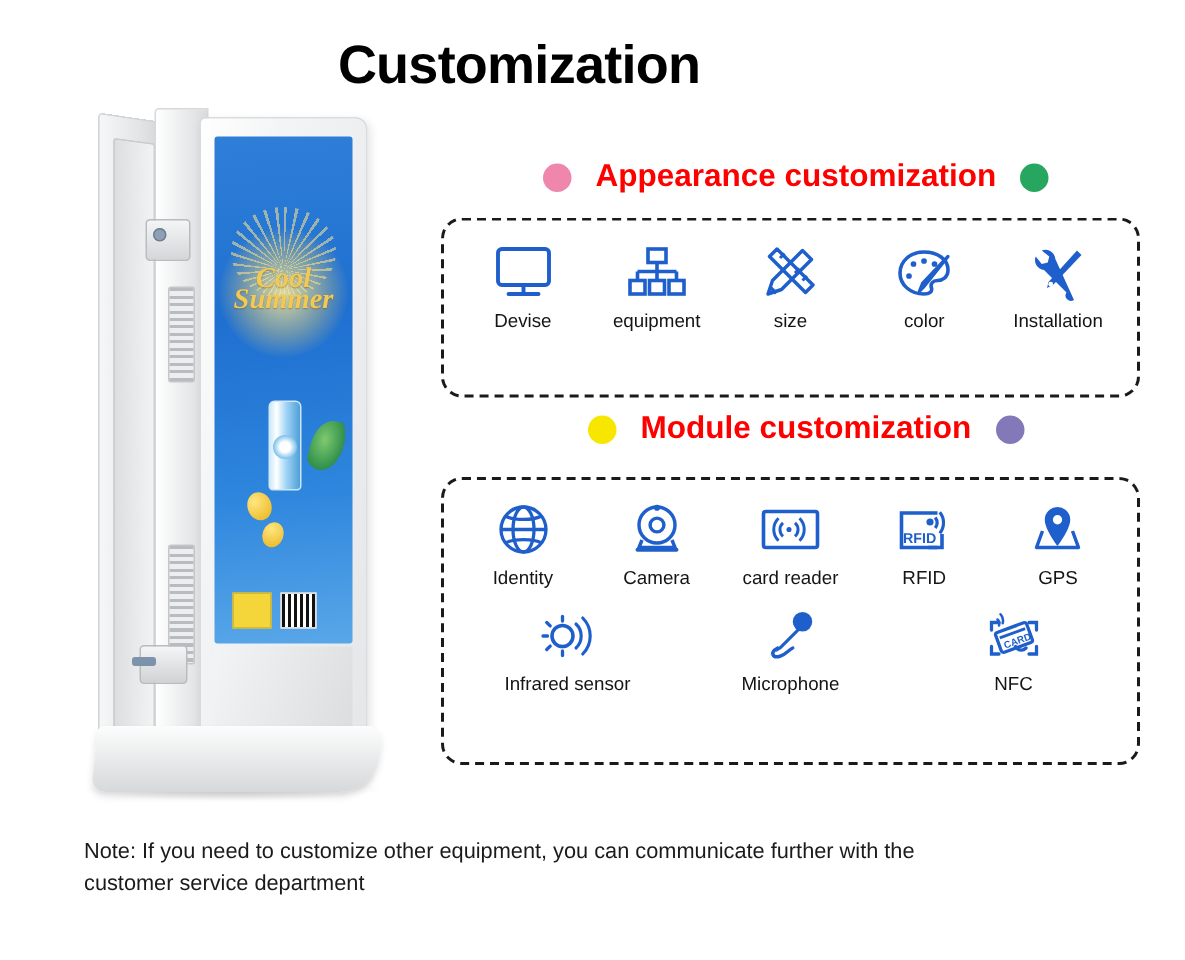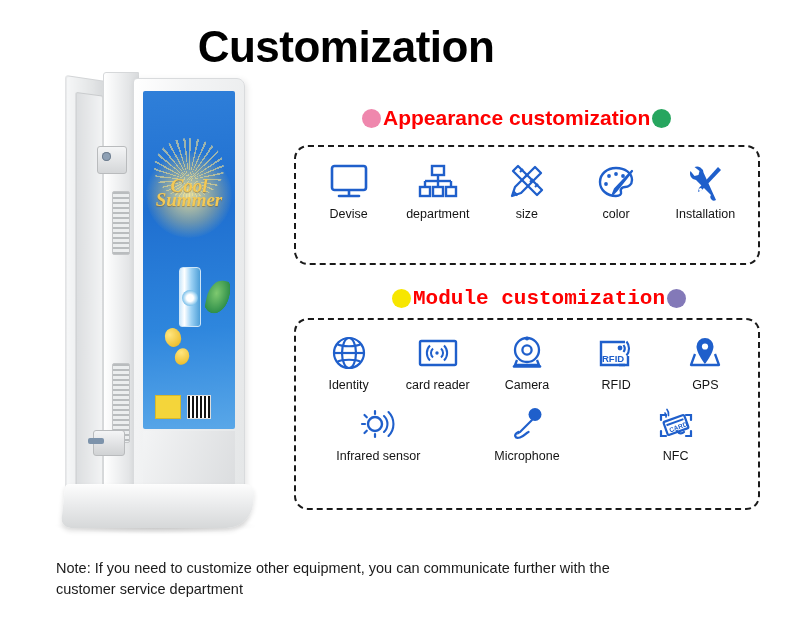--- a/index.html
+++ b/index.html
@@ -15,21 +15,21 @@
     position: relative;
   }
 
   
   #page-title {
     position: absolute;
     left: 0;
     top: 22px;
     width: 692px;
     text-align: center;
-    font-size: 44px;
+    font-size: 36px;
     font-weight: bold;
     color: #000000;
     letter-spacing: -0.5px;
   }
 
   
   #product-figure {
     position: absolute;
     left: 45px;
     top: 60px;
@@ -268,28 +268,28 @@
     height: 84px;
     background: linear-gradient(110deg,#f3f4f5,#d9dbdd);
     border-radius: 0 0 2px 2px;
   }
 
   
   .section-head {
     position: absolute;
     display: flex;
     align-items: center;
-    gap: 2px;
+    gap: 16px;
     font-size: 21px;
     font-weight: bold;
     color: #fe0000;
     white-space: nowrap;
   }
   #appearance-heading { left: 362px; top: 106px; }
-  #module-heading { left: 392px; top: 287px; font-family: Liberation Mono, monospace; }
+  #module-heading { left: 392px; top: 274px; }
   .dot {
     display: inline-block;
     width: 19px;
     height: 19px;
     border-radius: 50%;
     flex: none;
   }
 
   
   .panel {
@@ -407,21 +407,21 @@
           <line x1="20" y1="12" x2="20" y2="18" stroke="#1f5fcb" stroke-width="2.4"></line>
           <line x1="7" y1="18" x2="33" y2="18" stroke="#1f5fcb" stroke-width="2.4"></line>
           <line x1="7" y1="18" x2="7" y2="24" stroke="#1f5fcb" stroke-width="2.4"></line>
           <line x1="20" y1="18" x2="20" y2="24" stroke="#1f5fcb" stroke-width="2.4"></line>
           <line x1="33" y1="18" x2="33" y2="24" stroke="#1f5fcb" stroke-width="2.4"></line>
           <rect x="2" y="24" width="10" height="9" fill="none" stroke="#1f5fcb" stroke-width="2.4"></rect>
           <rect x="15" y="24" width="10" height="9" fill="none" stroke="#1f5fcb" stroke-width="2.4"></rect>
           <rect x="28" y="24" width="10" height="9" fill="none" stroke="#1f5fcb" stroke-width="2.4"></rect>
         </svg>
       </span>
-      <span class="icon-label">department</span>
+      <span class="icon-label">equipment</span>
     </div>
 
     <div class="icon-cell">
       <span class="icon-glyph">
         <svg width="40" height="38" viewBox="0 0 40 38">
           <g stroke="#1f5fcb" stroke-width="2.3" fill="none" stroke-linejoin="round">
             <path d="M5 33 L8 24 L28 4 L34 10 L14 30 Z"></path>
             <path d="M6.5 28.5 L10.5 32.5"></path>
           </g>
           <g stroke="#1f5fcb" stroke-width="2.3" fill="none" stroke-linejoin="round">
@@ -477,53 +477,53 @@
           <g fill="none" stroke="#1f5fcb" stroke-width="2.2">
             <circle cx="20" cy="19" r="15"></circle>
             <ellipse cx="20" cy="19" rx="7" ry="15"></ellipse>
             <line x1="5" y1="19" x2="35" y2="19"></line>
             <path d="M8 10 C13 13 27 13 32 10"></path>
             <path d="M8 28 C13 25 27 25 32 28"></path>
           </g>
         </svg>
       </span>
       <span class="icon-label">Identity</span>
+    </div>
+
+    <div class="icon-cell">
+      <span class="icon-glyph">
+        <svg width="40" height="38" viewBox="0 0 40 38">
+          <g fill="none" stroke="#1f5fcb" stroke-width="2.3">
+            <circle cx="20" cy="16" r="12"></circle>
+            <circle cx="20" cy="16" r="4.6"></circle>
+            <path d="M10 26 L8 31 L32 31 L30 26"></path>
+            <line x1="7" y1="32.5" x2="33" y2="32.5" stroke-width="2.6" stroke-linecap="round"></line>
+            <circle cx="20" cy="4.5" r="0.9" fill="#1f5fcb"></circle>
+          </g>
+        </svg>
+      </span>
+      <span class="icon-label">Camera</span>
     </div>
 
     <div class="icon-cell">
       <span class="icon-glyph">
         <svg width="42" height="38" viewBox="0 0 42 38">
           <rect x="3" y="7" width="36" height="24" rx="1.5" fill="none" stroke="#1f5fcb" stroke-width="2.4"></rect>
           <circle cx="20" cy="19" r="1.7" fill="#1f5fcb"></circle>
           <path d="M16 14.5 a6 6 0 0 0 0 9" fill="none" stroke="#1f5fcb" stroke-width="2"></path>
           <path d="M24 14.5 a6 6 0 0 1 0 9" fill="none" stroke="#1f5fcb" stroke-width="2"></path>
           <path d="M13 11.5 a10.5 10.5 0 0 0 0 15" fill="none" stroke="#1f5fcb" stroke-width="2"></path>
           <path d="M27 11.5 a10.5 10.5 0 0 1 0 15" fill="none" stroke="#1f5fcb" stroke-width="2"></path>
         </svg>
       </span>
       <span class="icon-label">card reader</span>
     </div>
 
     <div class="icon-cell">
       <span class="icon-glyph">
-        <svg width="40" height="38" viewBox="0 0 40 38">
-          <g fill="none" stroke="#1f5fcb" stroke-width="2.3">
-            <circle cx="20" cy="16" r="12"></circle>
-            <circle cx="20" cy="16" r="4.6"></circle>
-            <path d="M10 26 L8 31 L32 31 L30 26"></path>
-            <line x1="7" y1="32.5" x2="33" y2="32.5" stroke-width="2.6" stroke-linecap="round"></line>
-            <circle cx="20" cy="4.5" r="0.9" fill="#1f5fcb"></circle>
-          </g>
-        </svg>
-      </span>
-      <span class="icon-label">Camera</span>
-    </div>
-
-    <div class="icon-cell">
-      <span class="icon-glyph">
         <svg width="42" height="38" viewBox="0 0 42 38">
           <path d="M30 8 L6 8 L6 31 L30 31" fill="none" stroke="#1f5fcb" stroke-width="2.4"></path>
           <path d="M24 31 L33 31 L33 22" fill="none" stroke="#1f5fcb" stroke-width="2.4"></path>
           <circle cx="25" cy="14" r="2.4" fill="#1f5fcb"></circle>
           <path d="M28.5 11 a6 6 0 0 1 0 7" fill="none" stroke="#1f5fcb" stroke-width="2.1"></path>
           <path d="M31.5 7.5 a11 11 0 0 1 0 14" fill="none" stroke="#1f5fcb" stroke-width="2.1"></path>
           <text x="7" y="28" font-family="Liberation Sans, sans-serif" font-size="9.5" font-weight="bold" fill="#1f5fcb">RFID</text>
         </svg>
       </span>
       <span class="icon-label">RFID</span>

